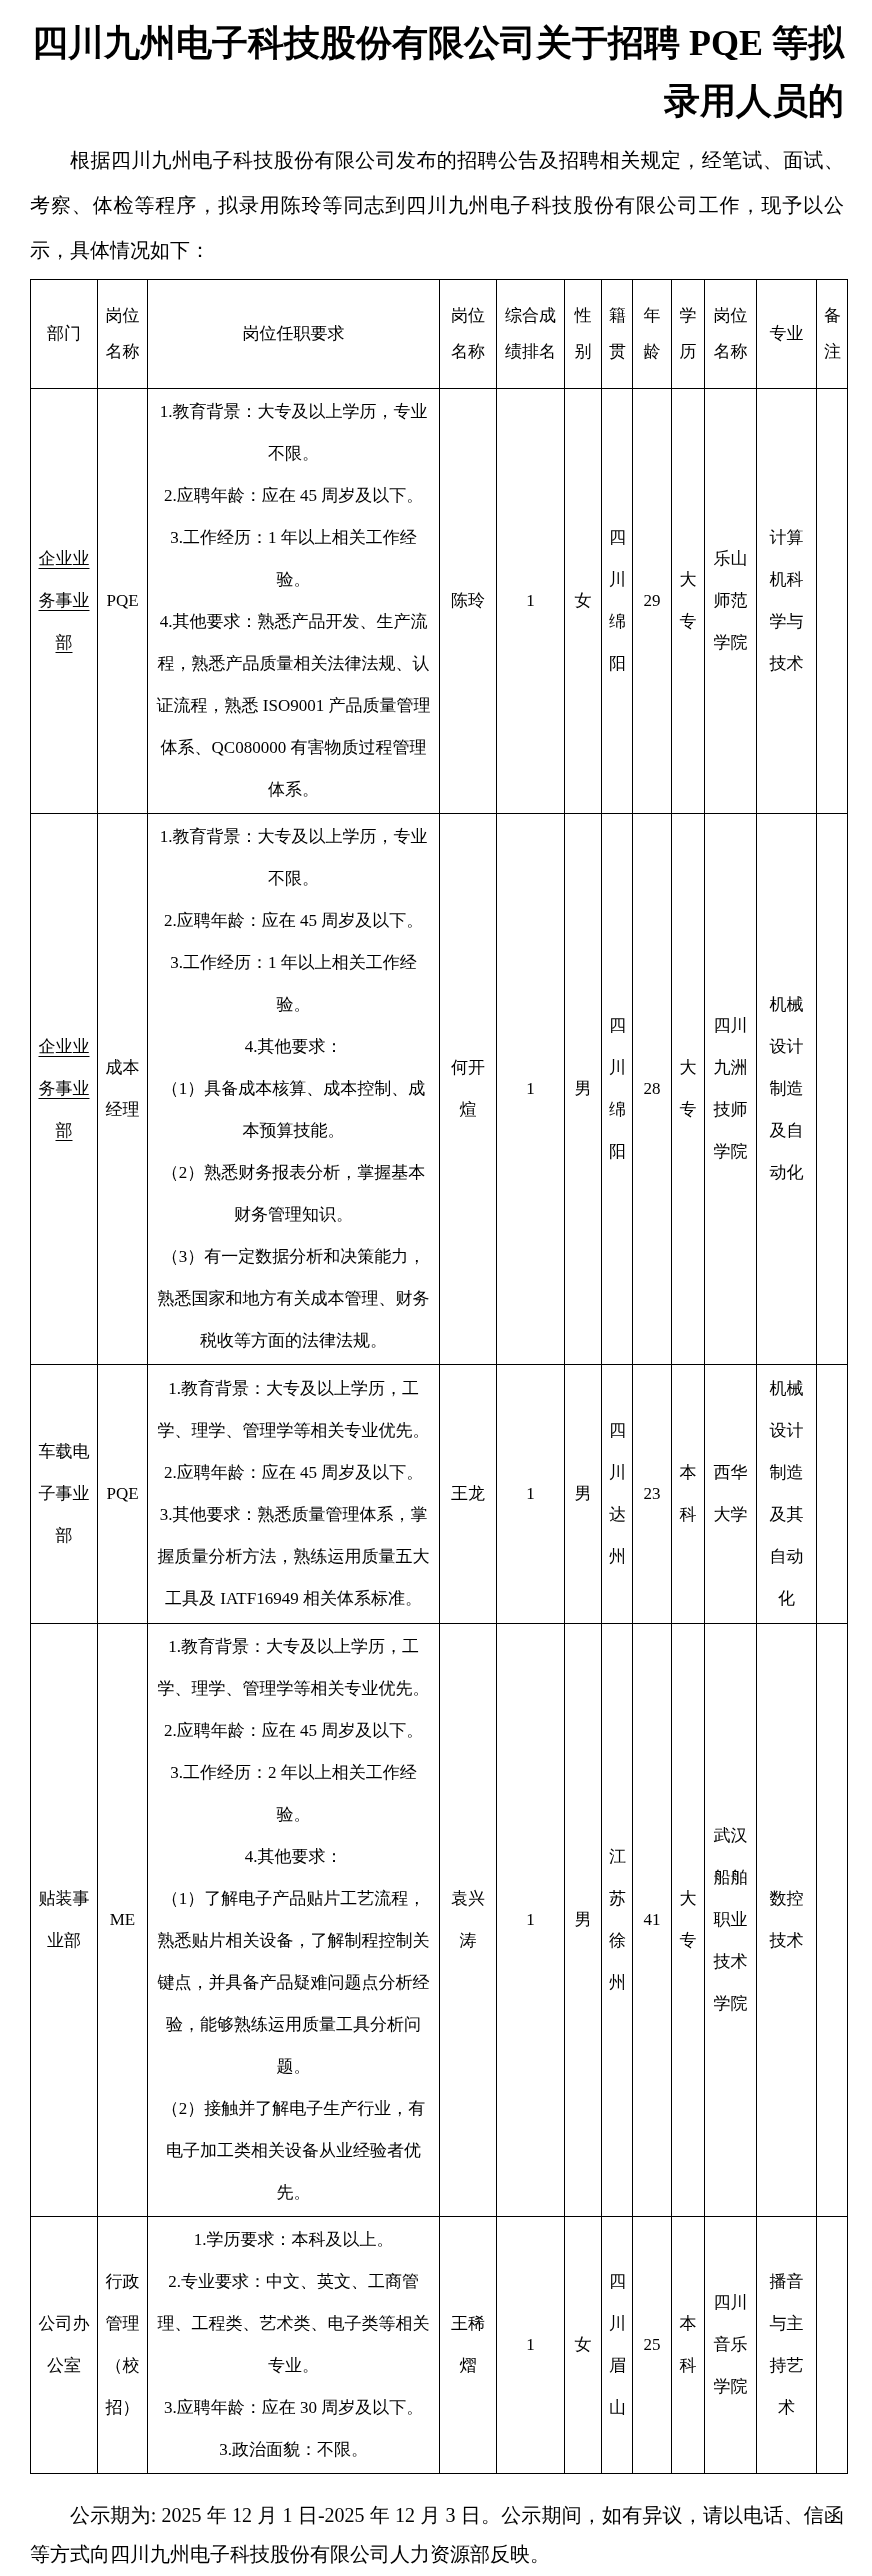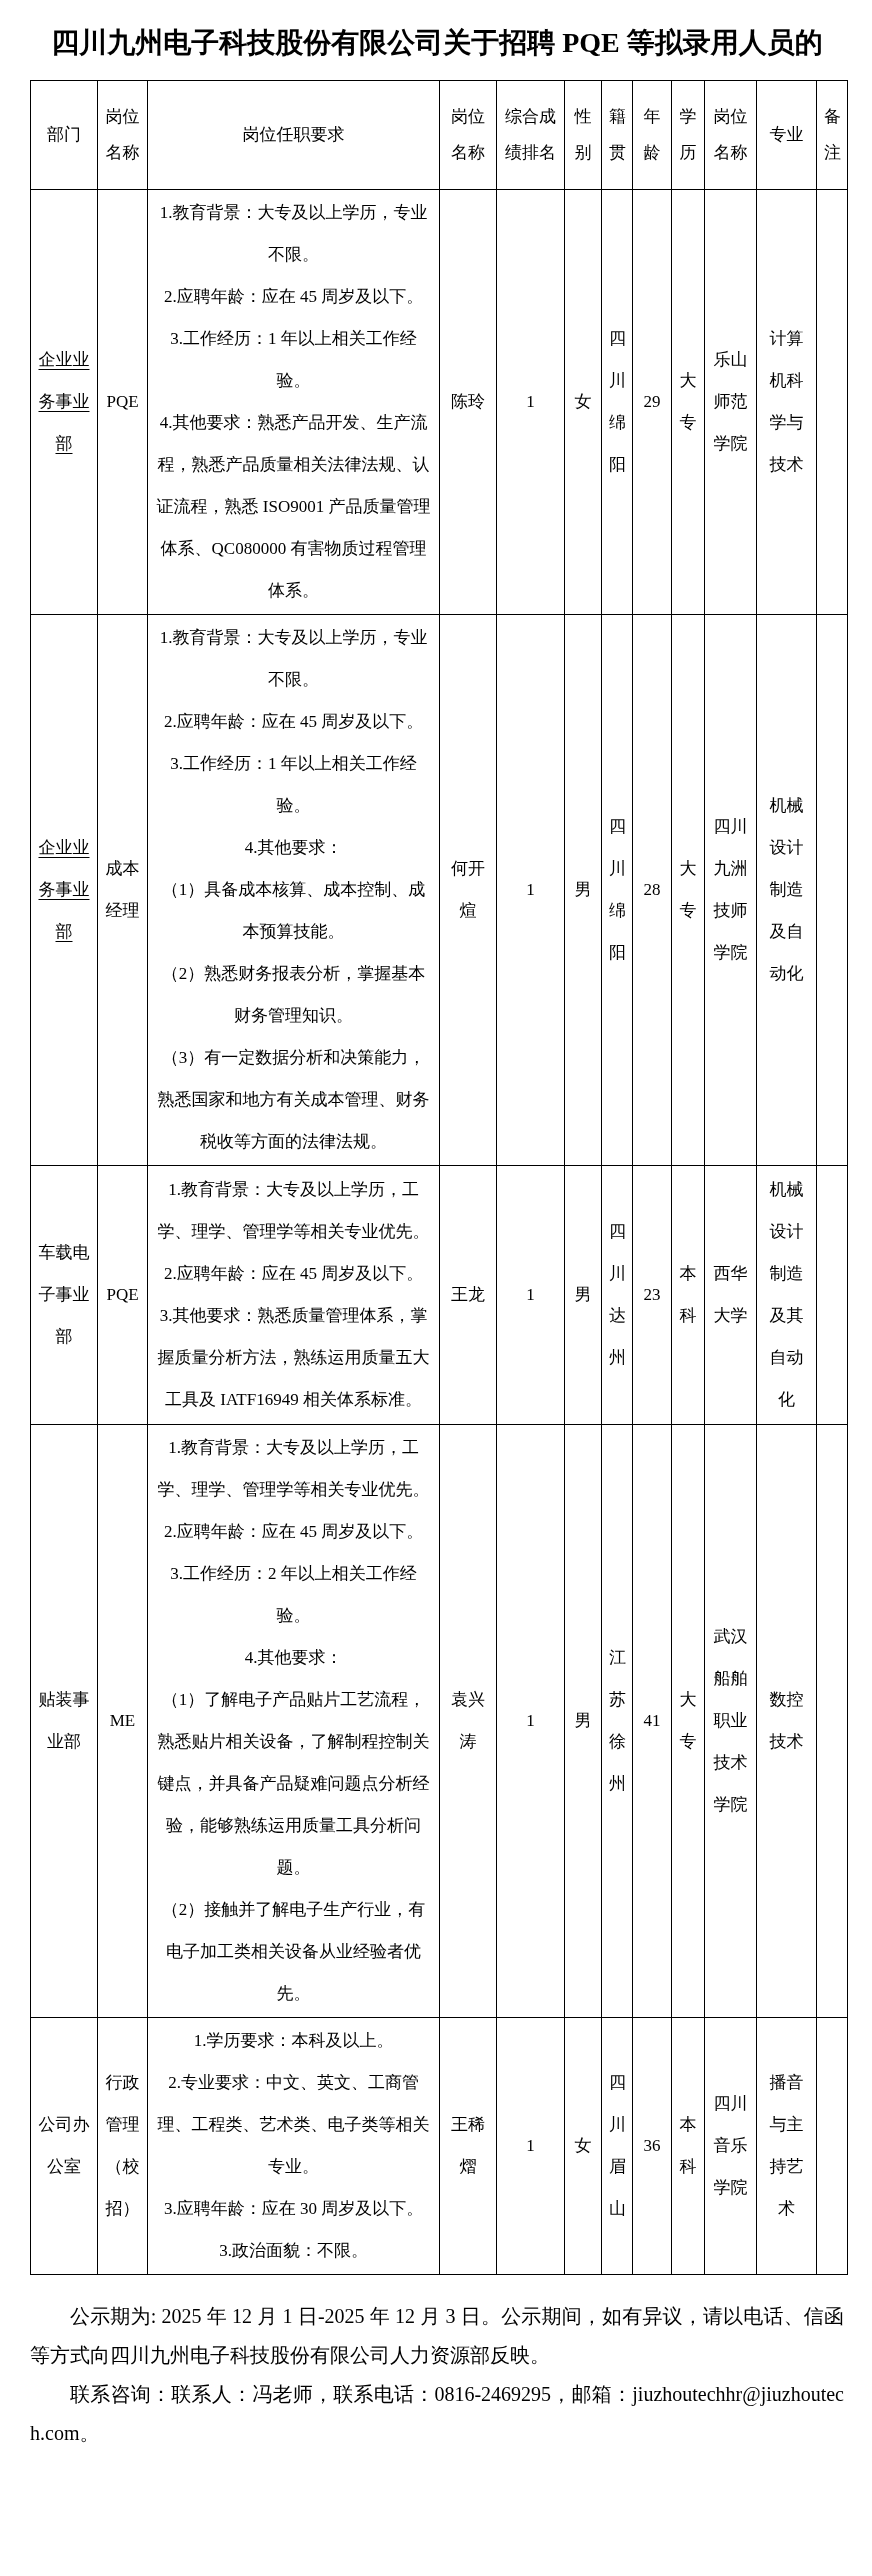--- a/index.html
+++ b/index.html
@@ -3,21 +3,21 @@
 <meta charset="utf-8">
 <style>
   html,body{margin:0;padding:0;background:#ffffff;}
   .page{
     width:873px;min-height:2576px;box-sizing:border-box;
     padding:10px 29px 20px 30px;
     font-family:"Liberation Serif","DejaVu Serif",serif;
     color:#000;background:#fff;
   }
   .title{
-    text-align:center;font-weight:bold;font-size:28px;line-height:58px;
+    text-align:right;font-weight:bold;font-size:36px;line-height:58px;
     margin:4px 0 8px 0;
   }
   .intro{
     font-size:20px;line-height:45px;text-align:justify;
     text-indent:2em;margin:0 0 6px 0;
   }
   table.roster{
     width:814px;border-collapse:collapse;table-layout:fixed;
     font-size:17px;
   }
@@ -50,20 +50,21 @@
 </style>
 </head>
 <body>
 
 <div class="page">
 
   <div class="title">
     <div>四川九州电子科技股份有限公司关于招聘 PQE 等拟录用人员的</div>
   </div>
 
+  <p class="intro">根据四川九州电子科技股份有限公司发布的招聘公告及招聘相关规定，经笔试、面试、考察、体检等程序，拟录用陈玲等同志到四川九州电子科技股份有限公司工作，现予以公示，具体情况如下：</p>
 
   <table class="roster">
     <colgroup>
       <col style="width:67px">
         <col style="width:50px">
         <col style="width:292px">
       <col style="width:57px">
         <col style="width:68px">
         <col style="width:37px">
       <col style="width:31px">
@@ -180,21 +181,21 @@
       <td class="c-req">
         <p>1.学历要求：本科及以上。</p>
         <p>2.专业要求：中文、英文、工商管理、工程类、艺术类、电子类等相关专业。</p>
         <p>3.应聘年龄：应在 30 周岁及以下。</p>
         <p>3.政治面貌：不限。</p>
       </td>
       <td>王稀熠</td>
       <td>1</td>
       <td class="narrow">女</td>
       <td class="narrow">四川眉山</td>
-      <td class="narrow">36</td>
+      <td class="narrow">25</td>
       <td class="narrow">本科</td>
       <td>四川音乐学院</td>
       <td>播音与主持艺术</td>
       <td class="narrow"></td>
     </tr>
   </tbody>
     </table>
 
   <div class="footer">
     <p>公示期为: 2025 年 12 月 1 日-2025 年 12 月 3 日。公示期间，如有异议，请以电话、信函等方式向四川九州电子科技股份有限公司人力资源部反映。</p>

